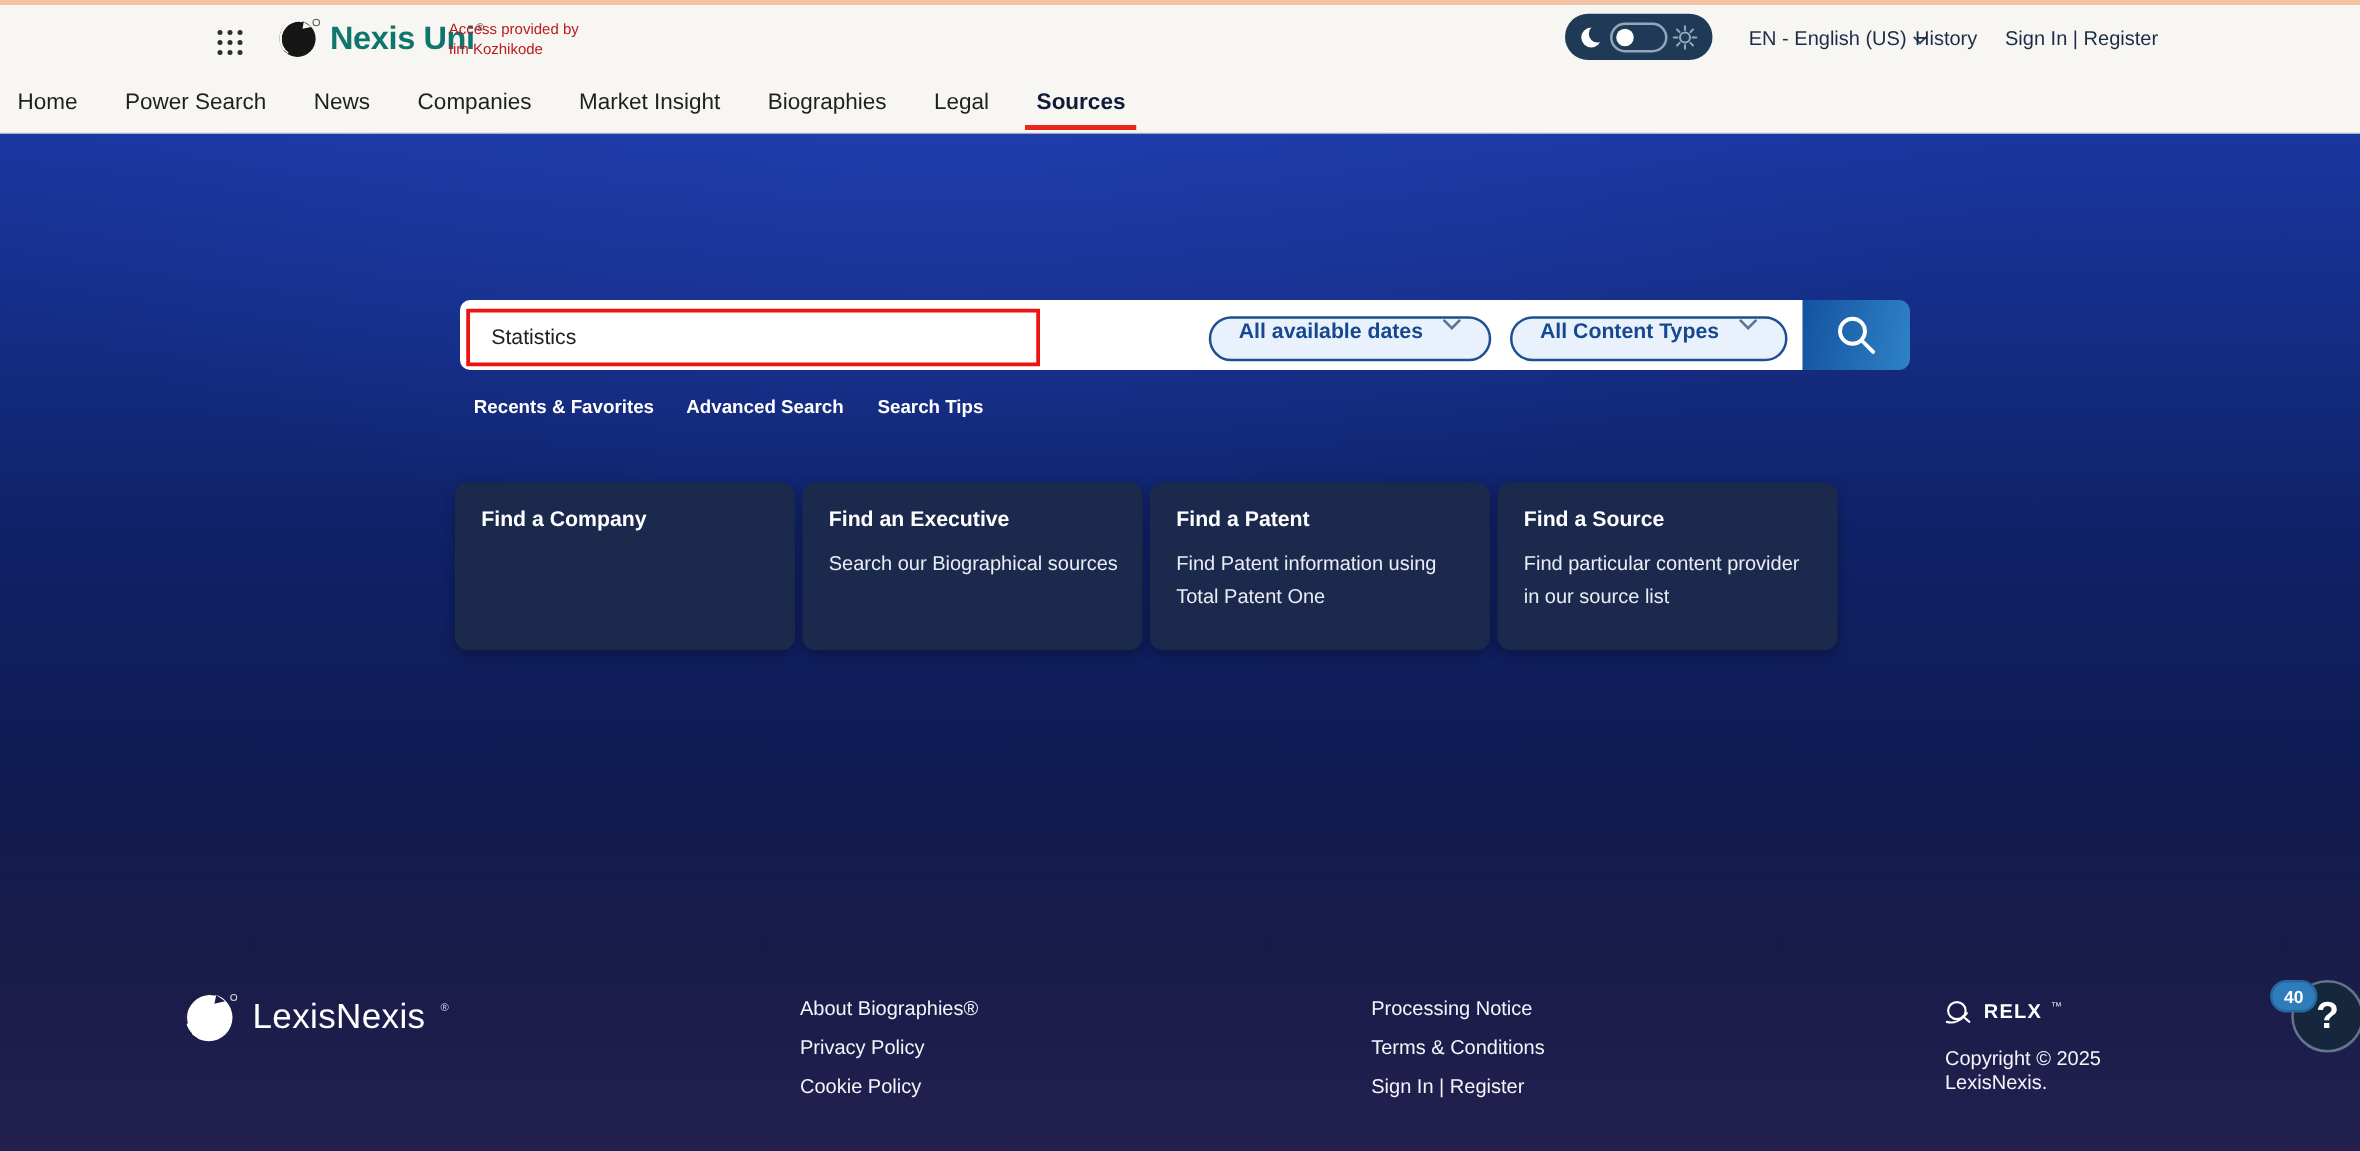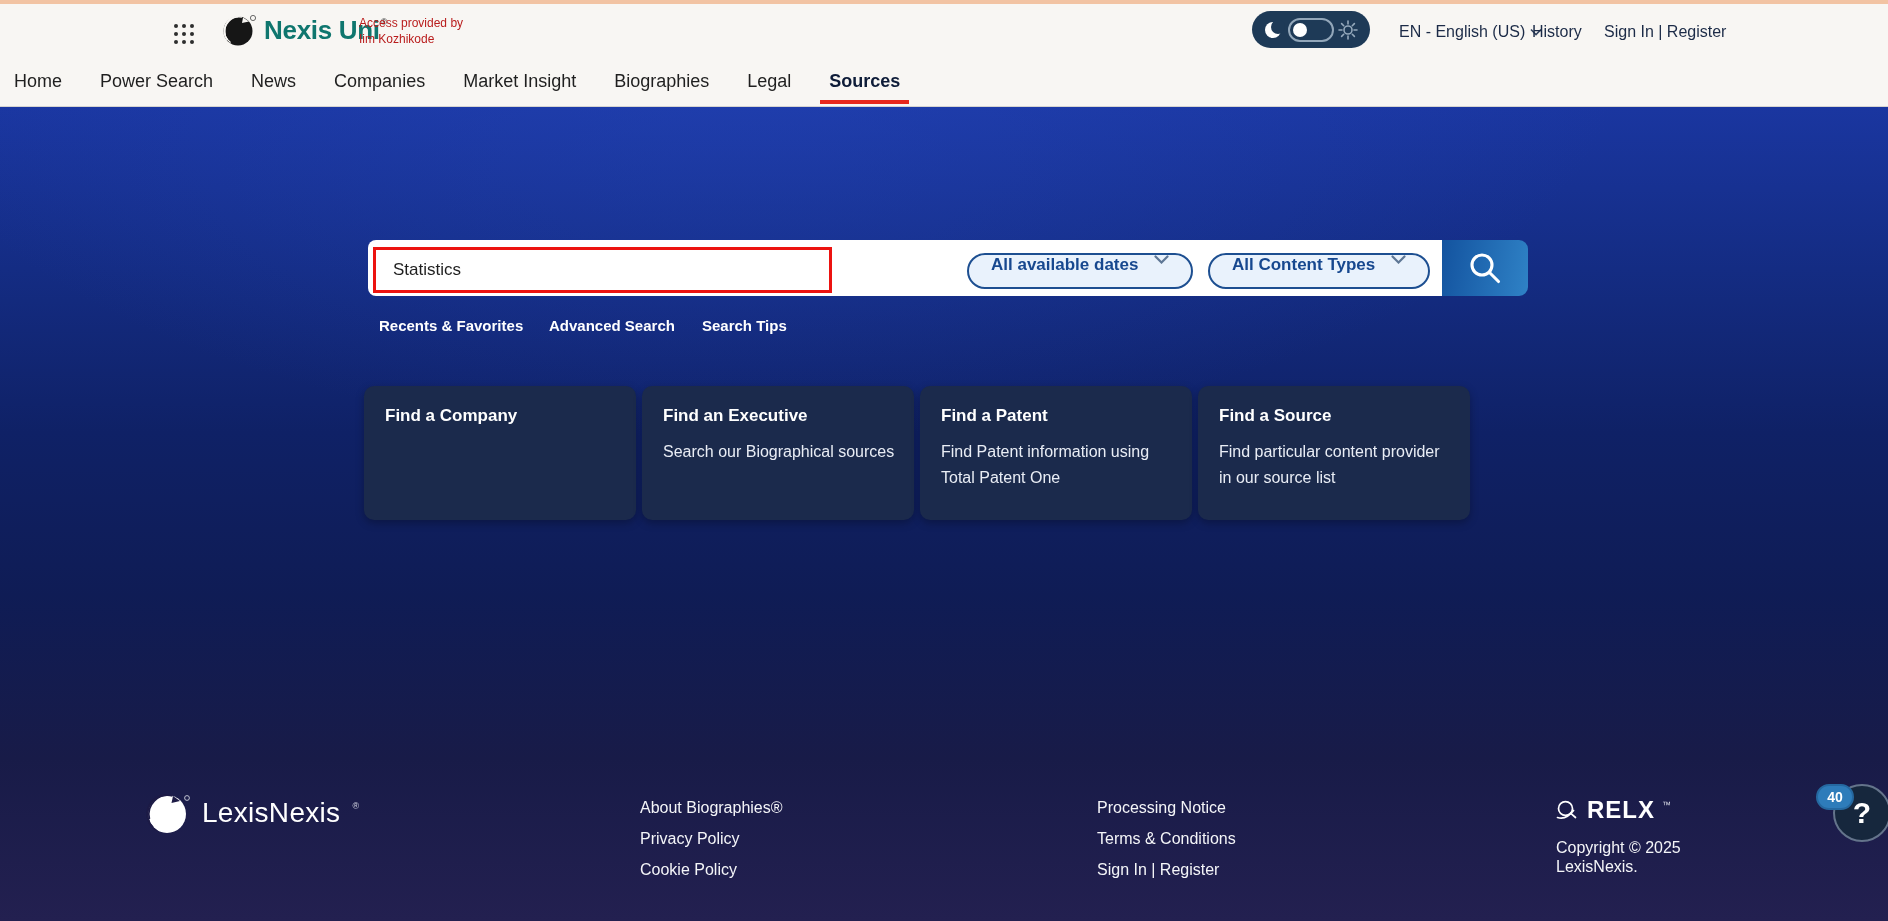--- a/index.html
+++ b/index.html
@@ -56,21 +56,21 @@
   .card-desc { font-size:16px; color:#e9edf5; line-height:26px; width:232px; }
 
   
   .footer-brand { position:absolute; left:144px; top:790px; display:flex; align-items:center; gap:12px; z-index:2; }
   .fbrand-text { font-size:28px; color:#ffffff; letter-spacing:0.3px; }
   .fbrand-reg { font-size:9px; color:#d9dbe6; margin-top:-14px; }
   .fcol { position:absolute; top:799px; z-index:2; }
   .fcol1 { left:640px; } .fcol2 { left:1097px; }
   .flink { font-size:16px; line-height:17px; color:#f4f5f8; margin-bottom:14px; cursor:pointer; white-space:nowrap; }
   .relx { position:absolute; left:1556px; top:799px; display:flex; align-items:flex-start; gap:7px; color:#ffffff; z-index:2; }
-  .relx-text { font-size:24px; font-weight:bold; letter-spacing:1px; line-height:22px; }
+  .relx-text { font-size:16px; font-weight:bold; letter-spacing:1px; line-height:22px; }
   .relx-tm { font-size:9px; margin-top:1px; color:#d9dbe6; }
   .copyright { position:absolute; left:1556px; top:838px; font-size:16px; line-height:19px; color:#f4f5f8; z-index:2; }
   .help-btn { position:absolute; left:1833px; top:784px; width:58px; height:58px; border-radius:50%;
     background:#16273d; border:2px solid #64748b; display:flex; align-items:center; justify-content:center;
     color:#ffffff; font-size:30px; font-weight:bold; cursor:pointer; z-index:2; }
   .help-badge { position:absolute; left:1816px; top:784px; min-width:38px; height:26px; border-radius:14px;
     background:#2e7cba; border:2px solid #2568a0; color:#ffffff; font-size:14px; font-weight:bold;
     display:flex; align-items:center; justify-content:center; z-index:3; }
 </style>
 </head>

